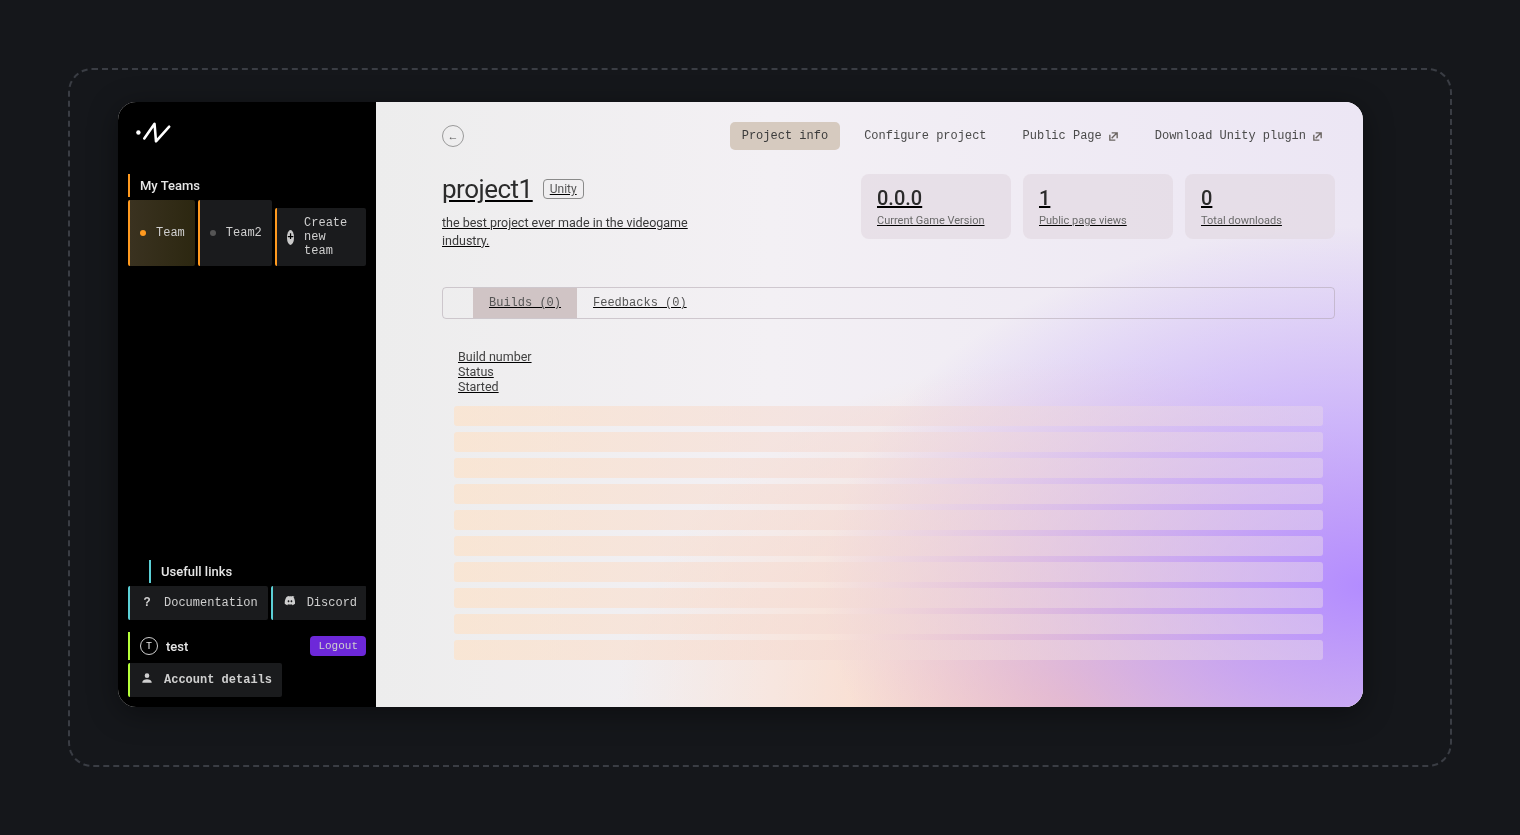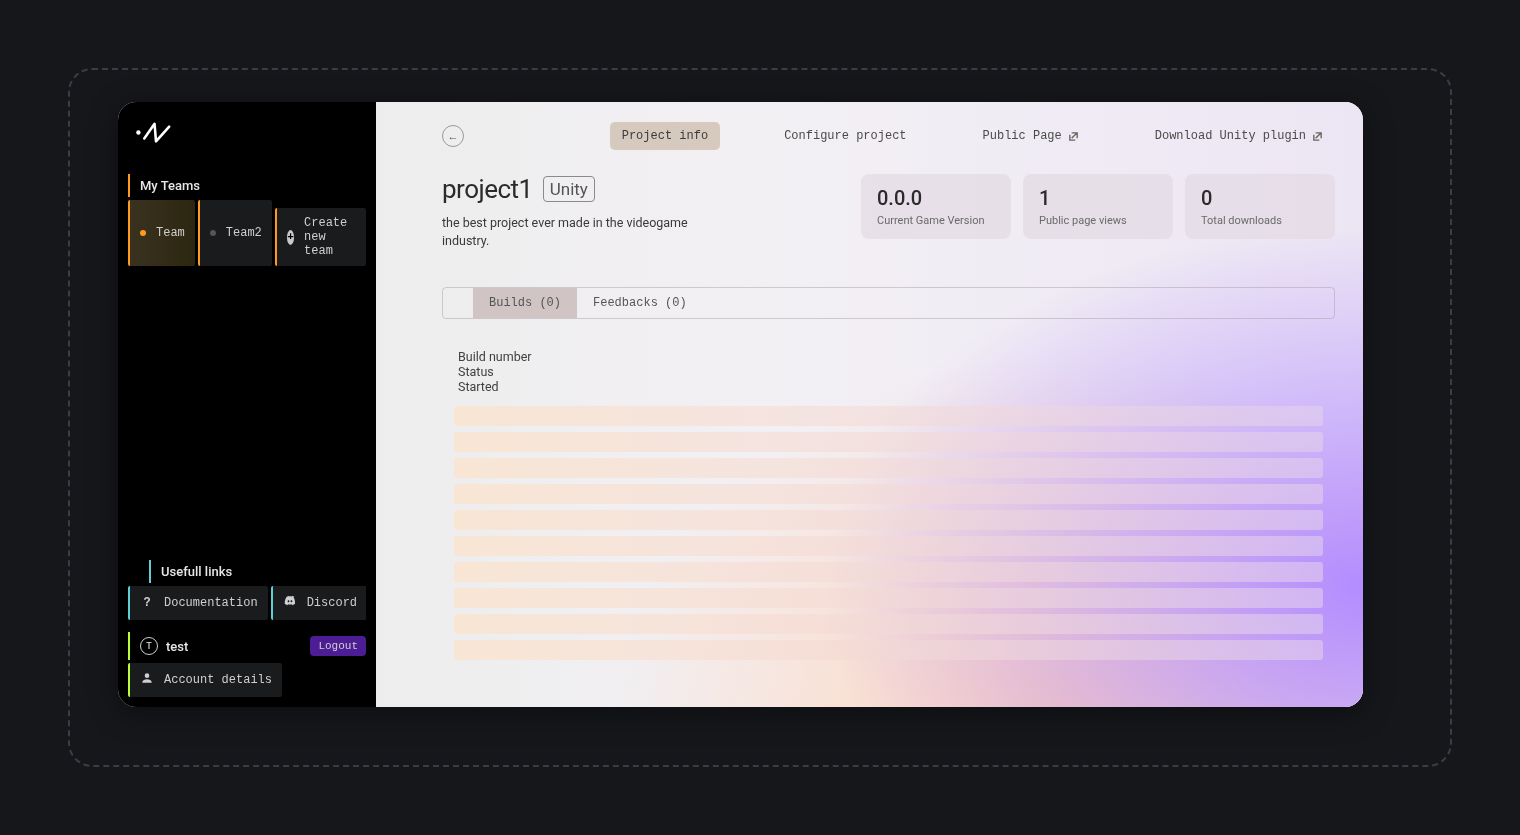--- a/index.html
+++ b/index.html
@@ -78,40 +78,40 @@
   display: flex;
   align-items: center;
   gap: 10px;
   font-family: "Courier New", monospace;
   font-size: 12px;
   color: #cfcfcf;
   cursor: pointer;
 }
 .side-item.team-col   { border-left-color: #ff9a1f; }
 .side-item.links-col  { border-left-color: #5cd0d6; }
-.side-item.acct-col   { border-left-color: #b6ff3a; }
+.side-item.acct-col   { border-left-color: #b6ff3a; font-weight: bold; }
 .side-item.active     { background: linear-gradient(90deg,#3a3220,#2c2710); }
 .dot { width:6px; height:6px; border-radius:50%; display:inline-block; }
 .dot.orange { background:#ff9a1f; }
 .dot.gray   { background:#555; }
 .plus-badge {
   width:15px; height:15px; border-radius:50%; background:#c9c9c9; color:#000;
   display:flex; align-items:center; justify-content:center; font-size:11px; font-weight:700;
 }
 .filler { flex: 1 1 auto; }
 
 .icon-q { font-weight:700; color:#cfcfcf; width:14px; text-align:center; }
 .icon-discord svg, .icon-user svg { width:14px; height:14px; fill:#cfcfcf; }
 
 .user-badge {
   width:18px; height:18px; border:1.5px solid #cfcfcf; border-radius:50%;
   display:flex; align-items:center; justify-content:center; font-size:10px; font-family:"Courier New",monospace;
 }
 .logout-btn {
-  background:#4c1d95; color:#cfcfcf; border:none; border-radius:4px;
+  background:#6d28d9; color:#cfcfcf; border:none; border-radius:4px;
   font-family:"Courier New",monospace; font-size:11px; padding:4px 8px; cursor:pointer;
 }
 
 
 .main {
   flex: 1;
   position: relative;
   background:
     radial-gradient(1200px 800px at 100% 80%, #b38cff 0%, rgba(179,140,255,0) 45%),
     radial-gradient(900px 700px at 70% 100%, #ffd3b8 0%, rgba(255,211,184,0) 50%),
@@ -132,34 +132,34 @@
   font-size: 11px; color:#555; background:transparent;
 }
 .nav-spacer { flex:1; }
 .nav-link {
   font-family: "Courier New", monospace;
   font-size: 12px;
   color: #4a4a4a;
   padding: 7px 12px;
   border-radius: 5px;
   cursor: pointer;
-  display:flex; align-items:center; gap:6px;margin-left:40px;
+  display:flex; align-items:center; gap:6px;
 }
 .nav-link.active { background:#d6cabf; color:#3b3b3b; }
 .ext-icon { width:11px; height:11px; }
 .ext-icon svg { width:100%; height:100%; stroke:#6a6460; fill:none; stroke-width:1.5; }
 
 
-.content { padding-left: 0; }
+.content { padding-left: 0; text-decoration: underline; }
 .proj-row { display:flex; gap:24px; }
 .proj-meta { flex: 1; }
 .proj-title-row { display:flex; align-items:center; gap:10px; }
 .proj-title { font-size: 26px; font-weight:400; color:#2b2b2b; letter-spacing:-0.5px; }
 .engine-badge {
-  border:1px solid #8a8a8a; border-radius:4px; padding:2px 6px; font-size:17px; color:#555;
+  border:1px solid #8a8a8a; border-radius:4px; padding:2px 6px; font-size:12px; color:#555;
 }
 .proj-desc { font-size:12.5px; color:#3a3a3a; margin-top:10px; max-width:280px; line-height:1.4; }
 
 .stats { display:flex; gap:12px; }
 .stat-card {
   background: rgba(225,215,224,.6);
   border-radius:8px;
   padding:12px 16px;
   min-width:150px;
 }

